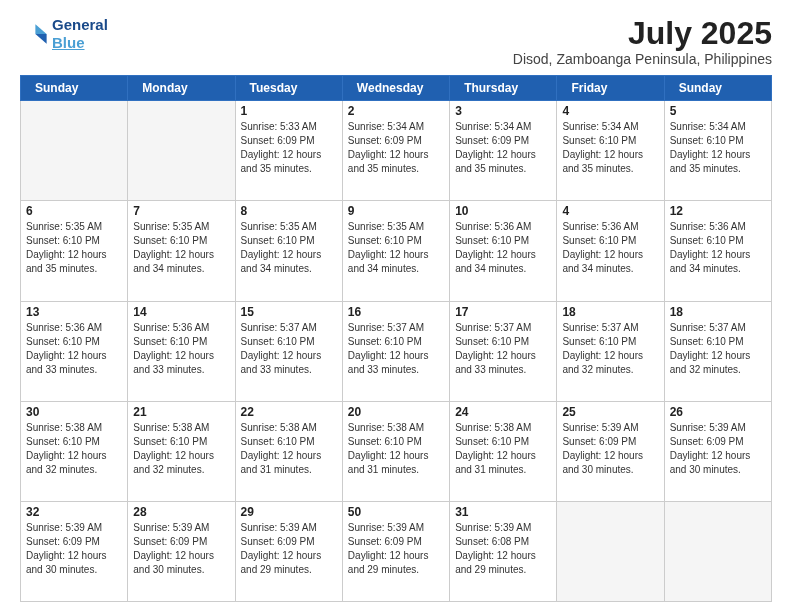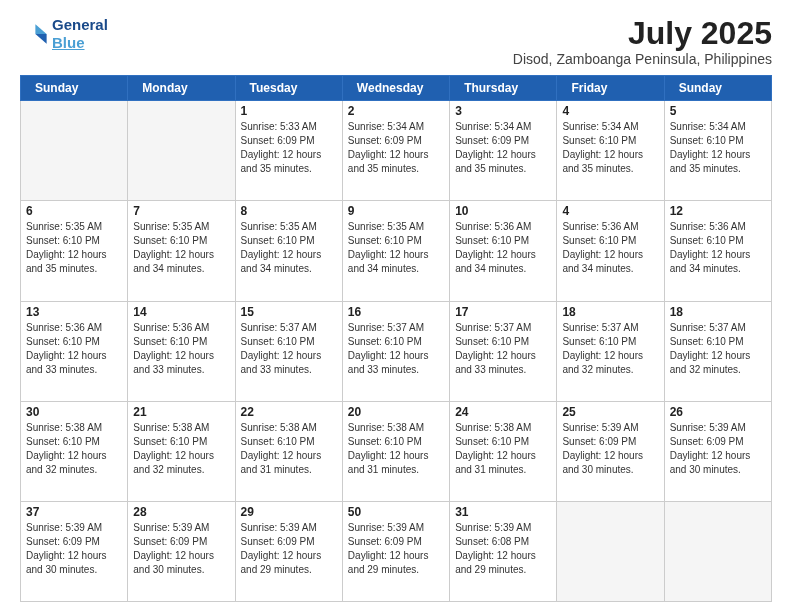--- a/index.html
+++ b/index.html
@@ -235,21 +235,21 @@
             <div class="day-number">25</div>
             <div class="day-detail">Sunrise: 5:39 AM<br>Sunset: 6:09 PM<br>Daylight: 12 hours and 30 minutes.</div>
           </td>
           <td>
             <div class="day-number">26</div>
             <div class="day-detail">Sunrise: 5:39 AM<br>Sunset: 6:09 PM<br>Daylight: 12 hours and 30 minutes.</div>
           </td>
         </tr>
         <tr>
           <td>
-            <div class="day-number">37</div>
+            <div class="day-number">32</div>
             <div class="day-detail">Sunrise: 5:39 AM<br>Sunset: 6:09 PM<br>Daylight: 12 hours and 30 minutes.</div>
           </td>
           <td>
             <div class="day-number">28</div>
             <div class="day-detail">Sunrise: 5:39 AM<br>Sunset: 6:09 PM<br>Daylight: 12 hours and 30 minutes.</div>
           </td>
           <td>
             <div class="day-number">29</div>
             <div class="day-detail">Sunrise: 5:39 AM<br>Sunset: 6:09 PM<br>Daylight: 12 hours and 29 minutes.</div>
           </td>

